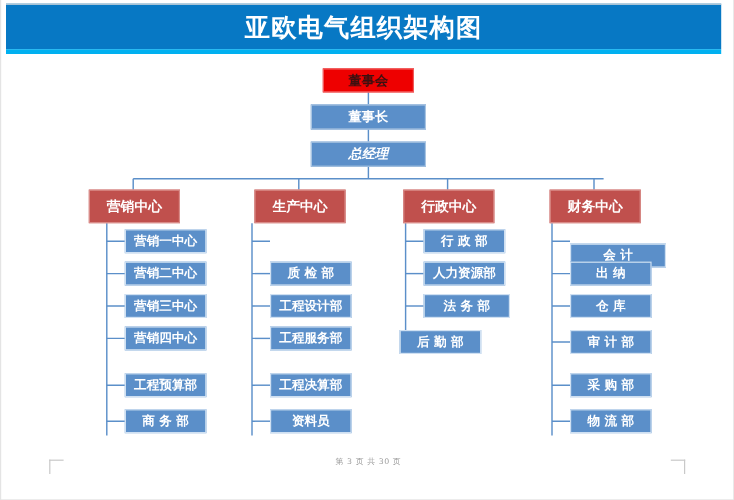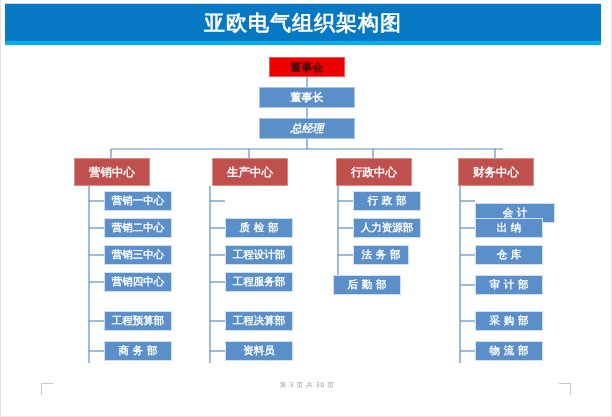--- a/index.html
+++ b/index.html
@@ -214,21 +214,21 @@
     <div class="node node-center" style="left:211px; top:113px; width:76px; height:28px;">生产中心</div>
     <div class="node node-dept" style="left:224px; top:173px; width:68px; height:20px;">质 检 部</div>
     <div class="node node-dept" style="left:224px; top:200px; width:68px; height:20px;">工程设计部</div>
     <div class="node node-dept" style="left:224px; top:227px; width:68px; height:20px;">工程服务部</div>
     <div class="node node-dept" style="left:224px; top:266px; width:68px; height:20px;">工程决算部</div>
     <div class="node node-dept" style="left:224px; top:296px; width:68px; height:20px;">资料员</div>
 
     <div class="node node-center" style="left:335px; top:113px; width:76px; height:28px;">行政中心</div>
     <div class="node node-dept" style="left:352px; top:146px; width:68px; height:20px;">行 政 部</div>
     <div class="node node-dept" style="left:352px; top:173px; width:68px; height:20px;">人力资源部</div>
-    <div class="node node-dept" style="left:352px; top:200px; width:56px; height:20px;">法 务 部</div>
+    <div class="node node-dept" style="left:352px; top:200px; width:72px; height:20px;">法 务 部</div>
     <div class="node node-dept" style="left:332px; top:230px; width:68px; height:20px;">后 勤 部</div>
 
     <div class="node node-center" style="left:457px; top:113px; width:76px; height:28px;">财务中心</div>
     <div class="node node-dept" style="left:474px; top:146px; width:80px; height:20px;margin-top:12px;">会 计</div>
     <div class="node node-dept" style="left:474px; top:173px; width:68px; height:20px;">出 纳</div>
     <div class="node node-dept" style="left:474px; top:200px; width:68px; height:20px;">仓 库</div>
     <div class="node node-dept" style="left:474px; top:230px; width:68px; height:20px;">审 计 部</div>
     <div class="node node-dept" style="left:474px; top:266px; width:68px; height:20px;">采 购 部</div>
     <div class="node node-dept" style="left:474px; top:296px; width:68px; height:20px;">物 流 部</div>
 

